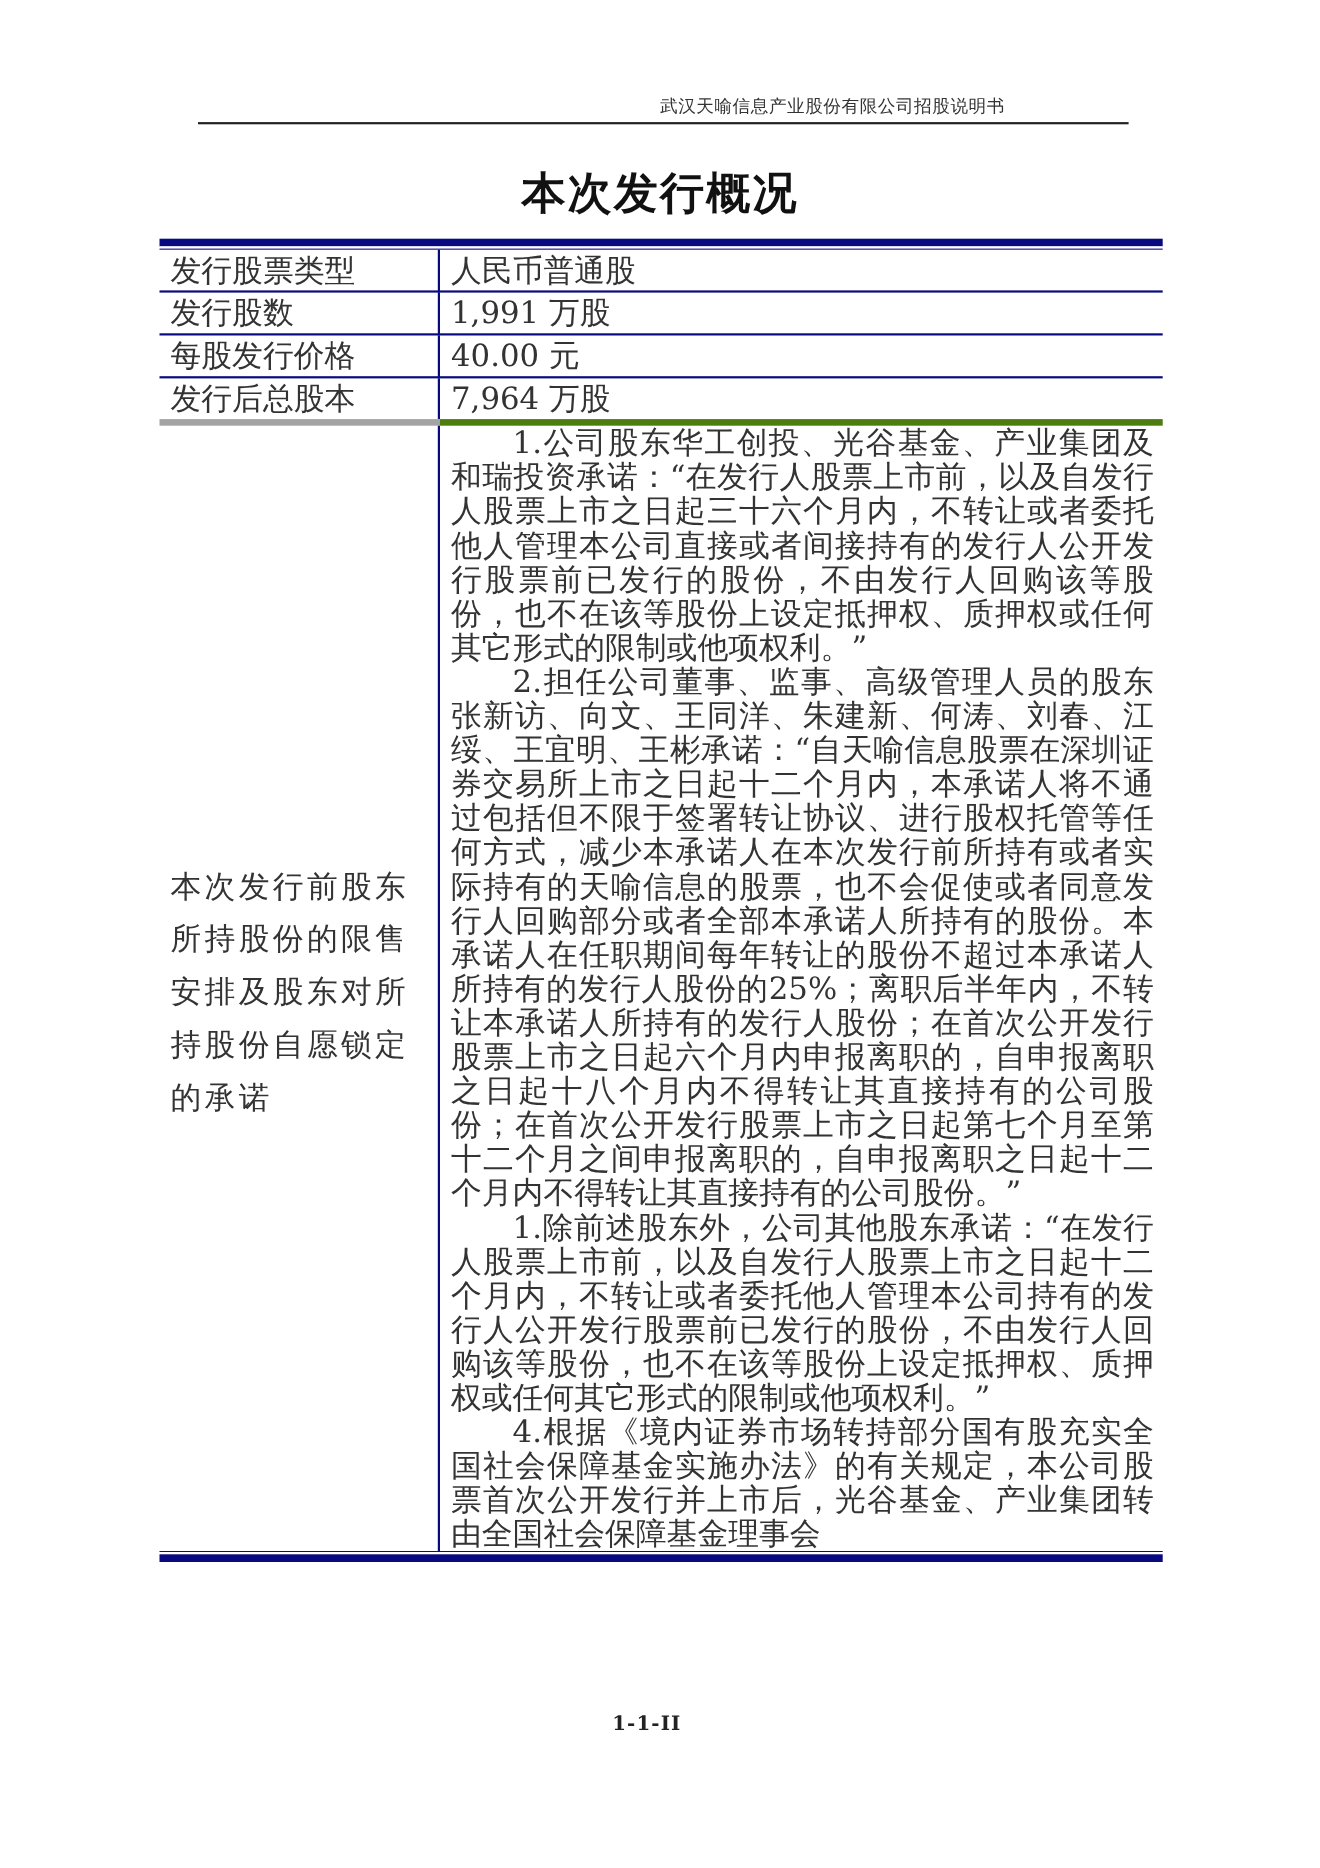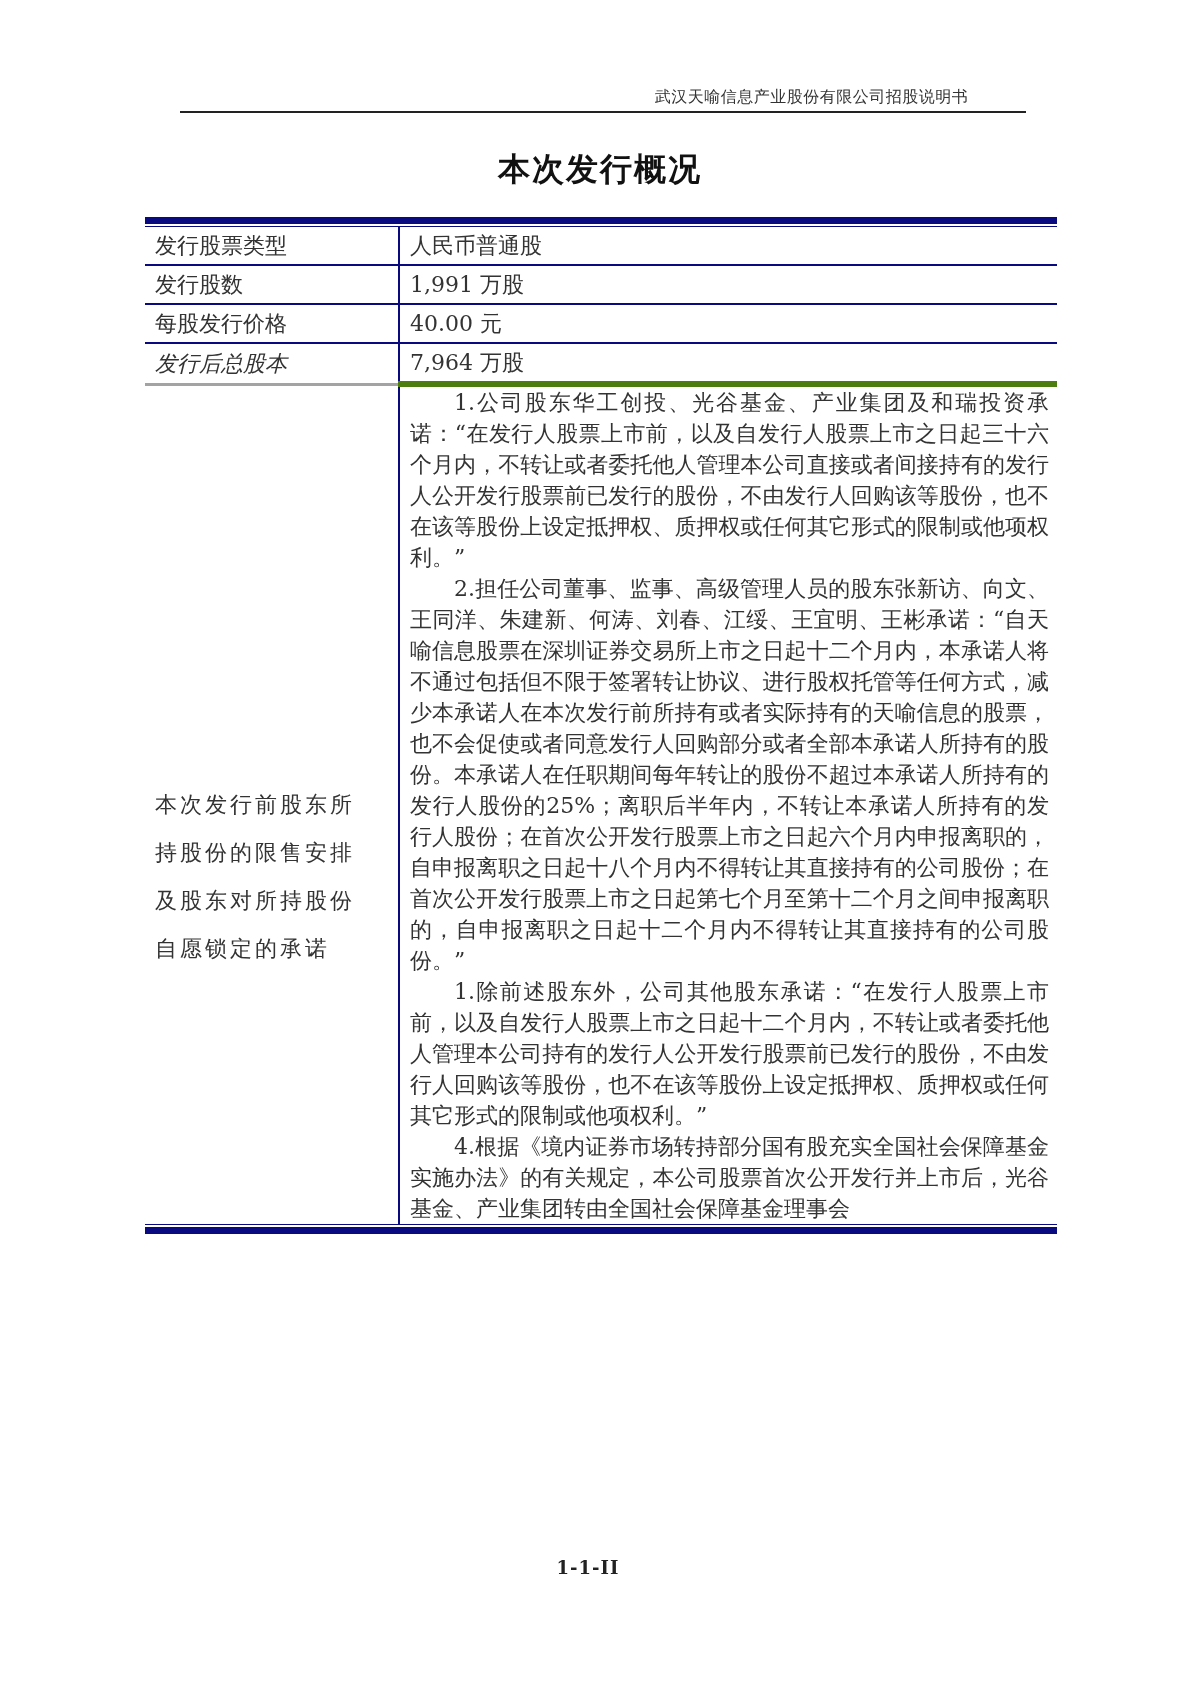--- a/index.html
+++ b/index.html
@@ -1,32 +1,32 @@
 <!DOCTYPE html>
 <html><head>
 <meta charset="utf-8">
 <style>
   html, body { margin:0; padding:0; background:#ffffff; }
   body { width:1200px; height:1698px; position:relative; overflow:hidden;
          font-family:"DejaVu Serif","Liberation Serif",serif; color:#222; }
-  .header-text { position:absolute; left:600px; top:87px; width:423px; text-align:center;
+  .header-text { position:absolute; left:600px; top:87px; width:423px; text-align:left;
                  font-size:16px; color:#333; letter-spacing:0.5px; }
   .header-rule { position:absolute; left:180px; top:111px; width:846px; height:2px; background:#222; }
   .title { position:absolute; left:0; top:148px; width:1200px; text-align:center;
            font-family:"DejaVu Sans","Liberation Sans",sans-serif; font-weight:bold;
-           font-size:32px; color:#111; letter-spacing:2px; }
+           font-size:40px; color:#111; letter-spacing:2px; }
   .table-wrap { position:absolute; left:145px; top:217px; width:912px; }
   .rule-top-thick { height:7px; background:#0a0a80; }
   .rule-top-gap { height:2px; background:#fff; }
   .rule-top-thin { height:1px; background:#0a0a80; }
   .rule-bot-thin { height:1px; background:#0a0a80; }
   .rule-bot-gap { height:2px; background:#fff; }
   .rule-bot-thick { height:7px; background:#0a0a80; }
   table { border-collapse:collapse; width:912px; table-layout:fixed; }
-  td { padding:0 10px; font-size:22px; color:#333; vertical-align:middle; }
+  td { padding:0 10px; font-size:28px; color:#333; vertical-align:middle; }
   td.label { width:233px; border-right:2px solid #0a0a80; }
   tr.simple td { height:37px; border-bottom:2px solid #0a0a80; line-height:37px; white-space:nowrap; }
   tr.simple:last-child td { border-bottom:none; }
   tr.long td { vertical-align:top; }
   tr.long td.label { vertical-align:middle; line-height:48px; letter-spacing:3px; padding-right:20px; }
   td.value-long { line-height:31px; padding:0 8px 0 10px; text-align:justify; }
   .para { text-indent:2em; margin:0; }
   .footer { position:absolute; left:0; top:1557px; width:1176px; text-align:center;
             font-size:18px; font-weight:bold; color:#222; letter-spacing:1px; }
 </style>
@@ -50,21 +50,21 @@
       </tr>
       <tr class="simple">
         <td class="label">发行股数</td>
         <td>1,991 万股</td>
       </tr>
       <tr class="simple">
         <td class="label">每股发行价格</td>
         <td>40.00 元</td>
       </tr>
       <tr class="simple" style="border-bottom:2px solid #0a0a80;">
-        <td class="label" style="border-bottom:3px solid #a3a3a3;font-style:italic;">发行后总股本</td>
+        <td class="label" style="border-bottom:6px solid #a3a3a3;">发行后总股本</td>
         <td style="border-bottom:6px solid #4d7c0f;">7,964 万股</td>
       </tr>
       <tr class="long">
         <td class="label" style="padding-top:395px;vertical-align:top;">本次发行前股东所持股份的限售安排及股东对所持股份自愿锁定的承诺</td>
         <td class="value-long">
           <p class="para">1.公司股东华工创投、光谷基金、产业集团及和瑞投资承诺：“在发行人股票上市前，以及自发行人股票上市之日起三十六个月内，不转让或者委托他人管理本公司直接或者间接持有的发行人公开发行股票前已发行的股份，不由发行人回购该等股份，也不在该等股份上设定抵押权、质押权或任何其它形式的限制或他项权利。”</p>
           <p class="para">2.担任公司董事、监事、高级管理人员的股东张新访、向文、王同洋、朱建新、何涛、刘春、江绥、王宜明、王彬承诺：“自天喻信息股票在深圳证券交易所上市之日起十二个月内，本承诺人将不通过包括但不限于签署转让协议、进行股权托管等任何方式，减少本承诺人在本次发行前所持有或者实际持有的天喻信息的股票，也不会促使或者同意发行人回购部分或者全部本承诺人所持有的股份。本承诺人在任职期间每年转让的股份不超过本承诺人所持有的发行人股份的25%；离职后半年内，不转让本承诺人所持有的发行人股份；在首次公开发行股票上市之日起六个月内申报离职的，自申报离职之日起十八个月内不得转让其直接持有的公司股份；在首次公开发行股票上市之日起第七个月至第十二个月之间申报离职的，自申报离职之日起十二个月内不得转让其直接持有的公司股份。”</p>
           <p class="para">1.除前述股东外，公司其他股东承诺：“在发行人股票上市前，以及自发行人股票上市之日起十二个月内，不转让或者委托他人管理本公司持有的发行人公开发行股票前已发行的股份，不由发行人回购该等股份，也不在该等股份上设定抵押权、质押权或任何其它形式的限制或他项权利。”</p>
           <p class="para">4.根据《境内证券市场转持部分国有股充实全国社会保障基金实施办法》的有关规定，本公司股票首次公开发行并上市后，光谷基金、产业集团转由全国社会保障基金理事会</p>
         </td>

